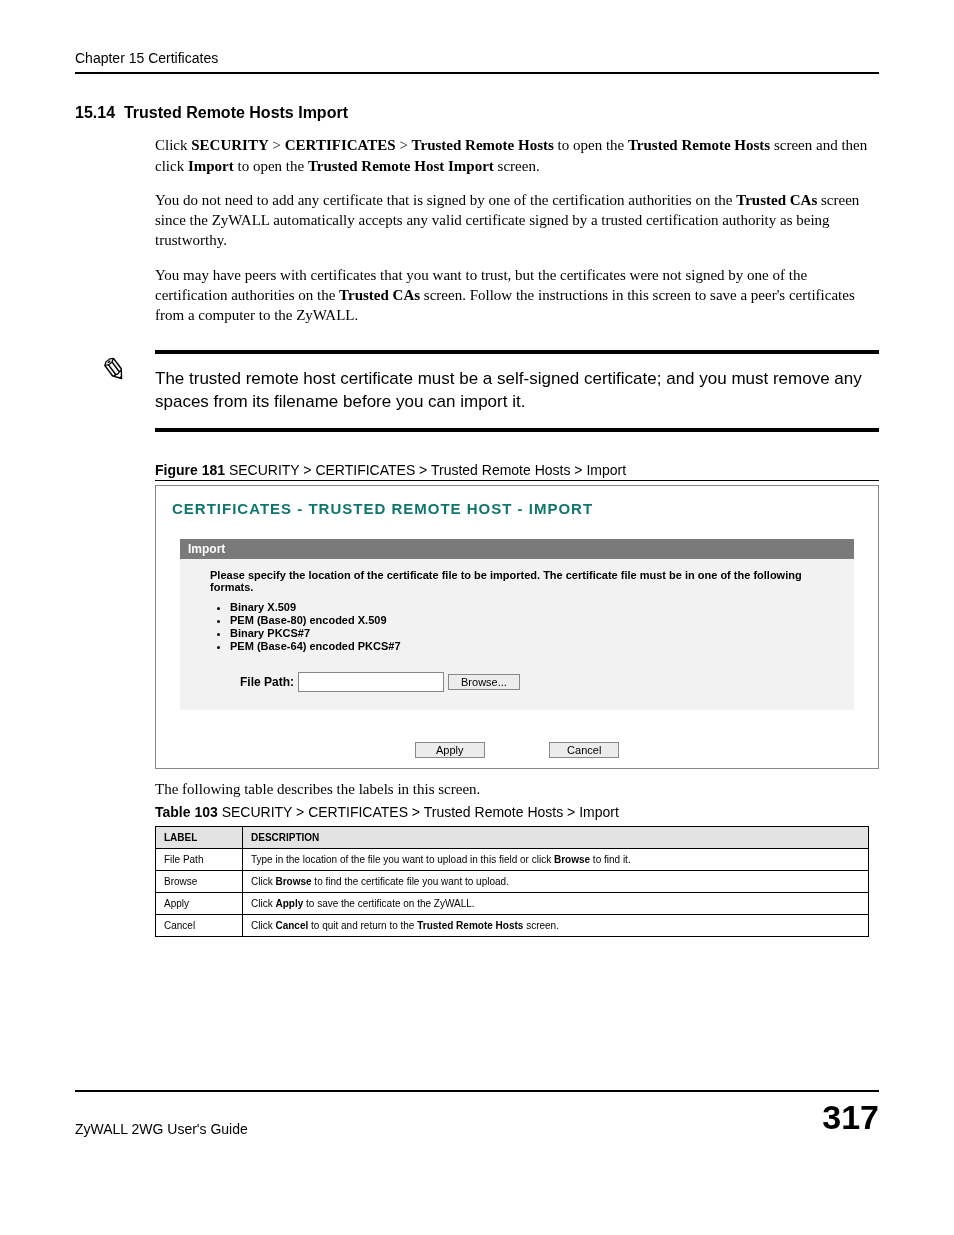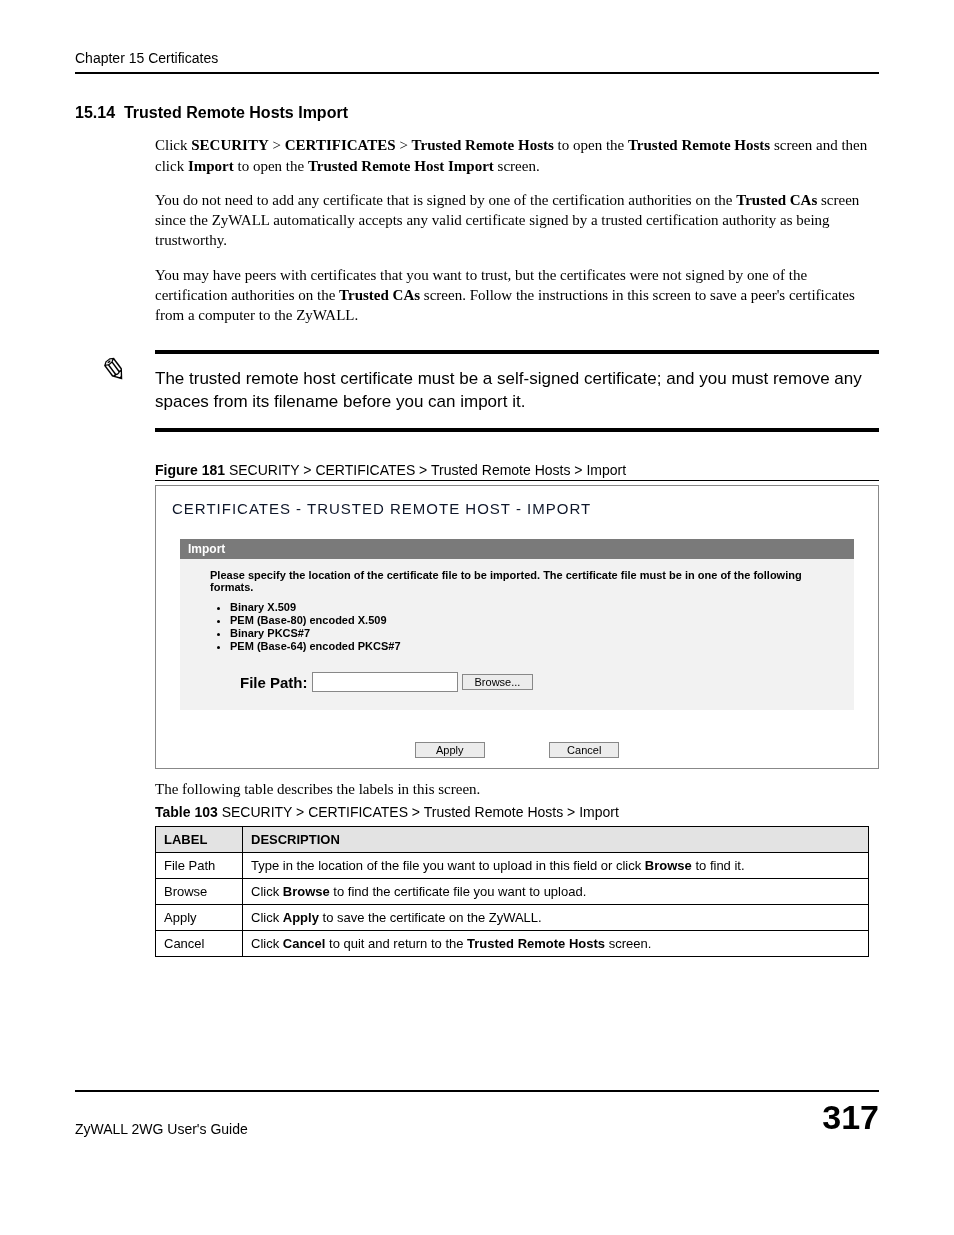--- a/index.html
+++ b/index.html
@@ -68,22 +68,22 @@
   .figure-caption .fignum, .table-caption .tabnum { font-weight: bold; }
 
   .screenshot {
     margin-left: 80px;
     border: 1px solid #888;
     font-family: Arial, Helvetica, sans-serif;
     background: #fff;
     margin-bottom: 12px;
   }
   .screenshot .scr-title {
-    color: #0f172a;
-    font-weight: normal;
+    color: #0f766e;
+    font-weight: bold;
     letter-spacing: 1px;
     font-size: 15px;
     padding: 14px 16px 22px 16px;
   }
   .import-panel {
     background: #f2f2f2;
     margin: 0 24px 16px 24px;
     padding: 0 0 10px 0;
   }
   .import-header {
@@ -103,21 +103,21 @@
     margin: 8px 0 14px 20px;
     padding: 0;
   }
   .import-body li { margin-bottom: 1px; }
   .file-row {
     display: flex;
     align-items: center;
     gap: 4px;
     padding: 6px 0 4px 30px;
   }
-  .file-row label { font-size: 15px; font-weight: bold; }
+  .file-row label { font-size: 12px; font-weight: bold; }
   .file-row input[type=text] {
     width: 140px;
     height: 16px;
     border: 1px solid #888;
     background: #fff;
     font-size: 11px;
   }
   .screenshot button {
     font-family: Arial, Helvetica, sans-serif;
     font-size: 11px;
@@ -136,21 +136,21 @@
     margin-left: 80px;
     font-size: 15px;
     margin-bottom: 6px;
   }
 
   table.desc-table {
     margin-left: 80px;
     border-collapse: collapse;
     width: calc(100% - 90px);
     font-family: Arial, Helvetica, sans-serif;
-    font-size: 13px;
+    font-size: 10px;
   }
   table.desc-table th, table.desc-table td {
     border: 1px solid #000;
     padding: 5px 8px;
     text-align: left;
     vertical-align: top;
   }
   table.desc-table th {
     background: #e3e3e3;
     font-weight: bold;

